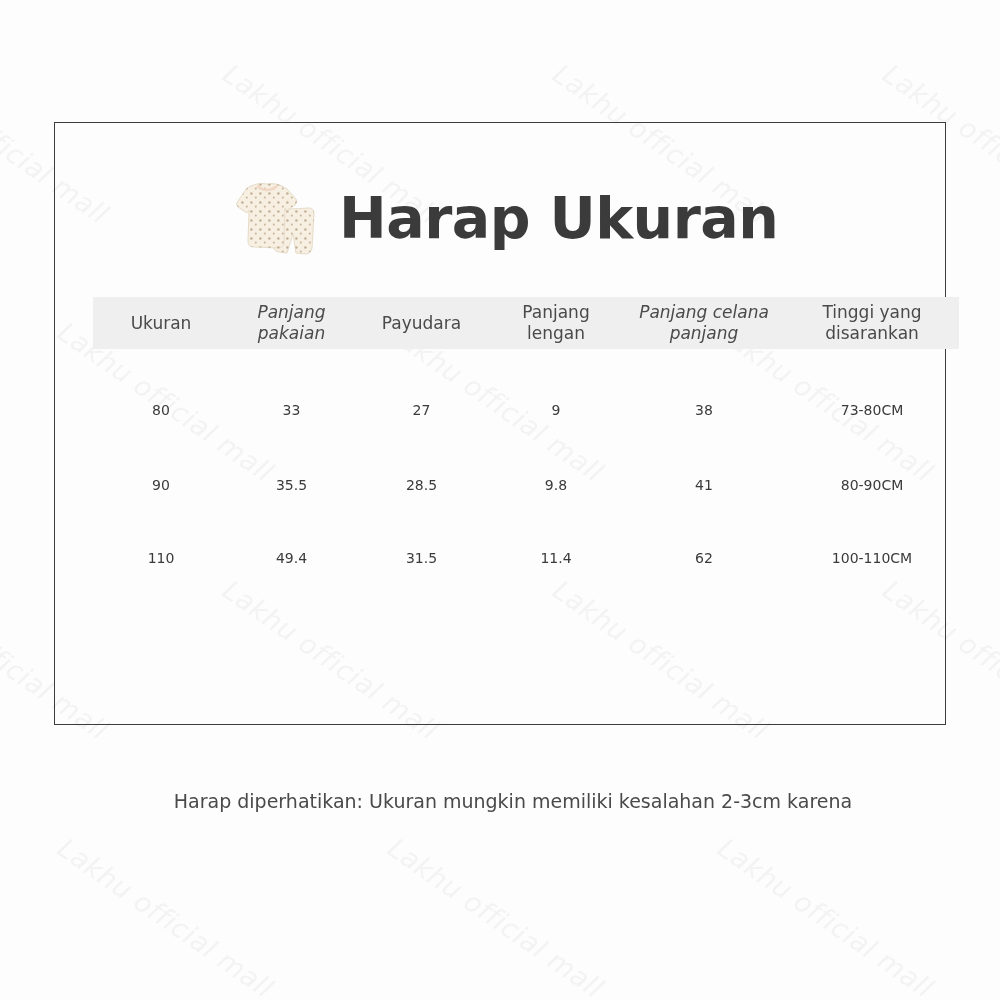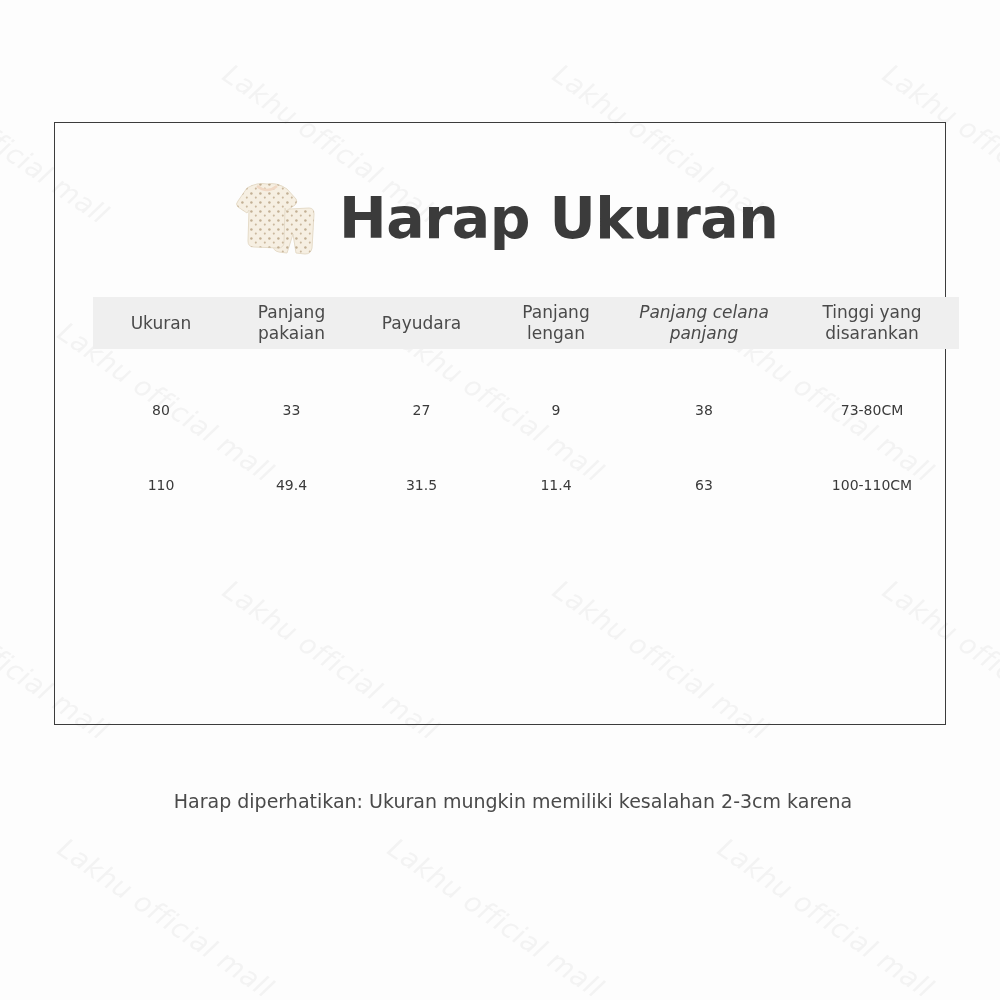--- a/index.html
+++ b/index.html
@@ -109,21 +109,21 @@
     color: #3a3a3a;
     text-align: center;
     vertical-align: middle;
     padding: 0 2px;
   }
   #size-table tbody tr:first-child td {
     padding-top: 22px;
     height: 77px;
   }
   .col-0 { width: 128px; }
-  .col-1 { width: 117px; }
+  .col-1 { width: 117px; font-style: italic; }
   .col-2 { width: 127px; }
   .col-3 { width: 126px; margin-top: 28px; }
   .col-4 { width: 154px; font-style: italic; }
   .col-5 { width: 166px; }
 
   
   #footer-note {
     position: absolute;
     left: 13px;
     top: 780px;
@@ -197,25 +197,33 @@
     <tbody>
       <tr>
         <td>80</td>
         <td>33</td>
         <td>27</td>
         <td>9</td>
         <td>38</td>
         <td>73-80CM</td>
       </tr>
       <tr>
+        <td>90</td>
+        <td>35.5</td>
+        <td>28.5</td>
+        <td>9.8</td>
+        <td>41</td>
+        <td>80-90CM</td>
+      </tr>
+      <tr>
         <td>110</td>
         <td>49.4</td>
         <td>31.5</td>
         <td>11.4</td>
-        <td>63</td>
+        <td>62</td>
         <td>100-110CM</td>
       </tr>
     </tbody>
   </table>
 
 </div>
 
 <div id="footer-note">
   <div class="note-line">Harap diperhatikan: Ukuran mungkin memiliki kesalahan 2-3cm karena</div>
 </div>

